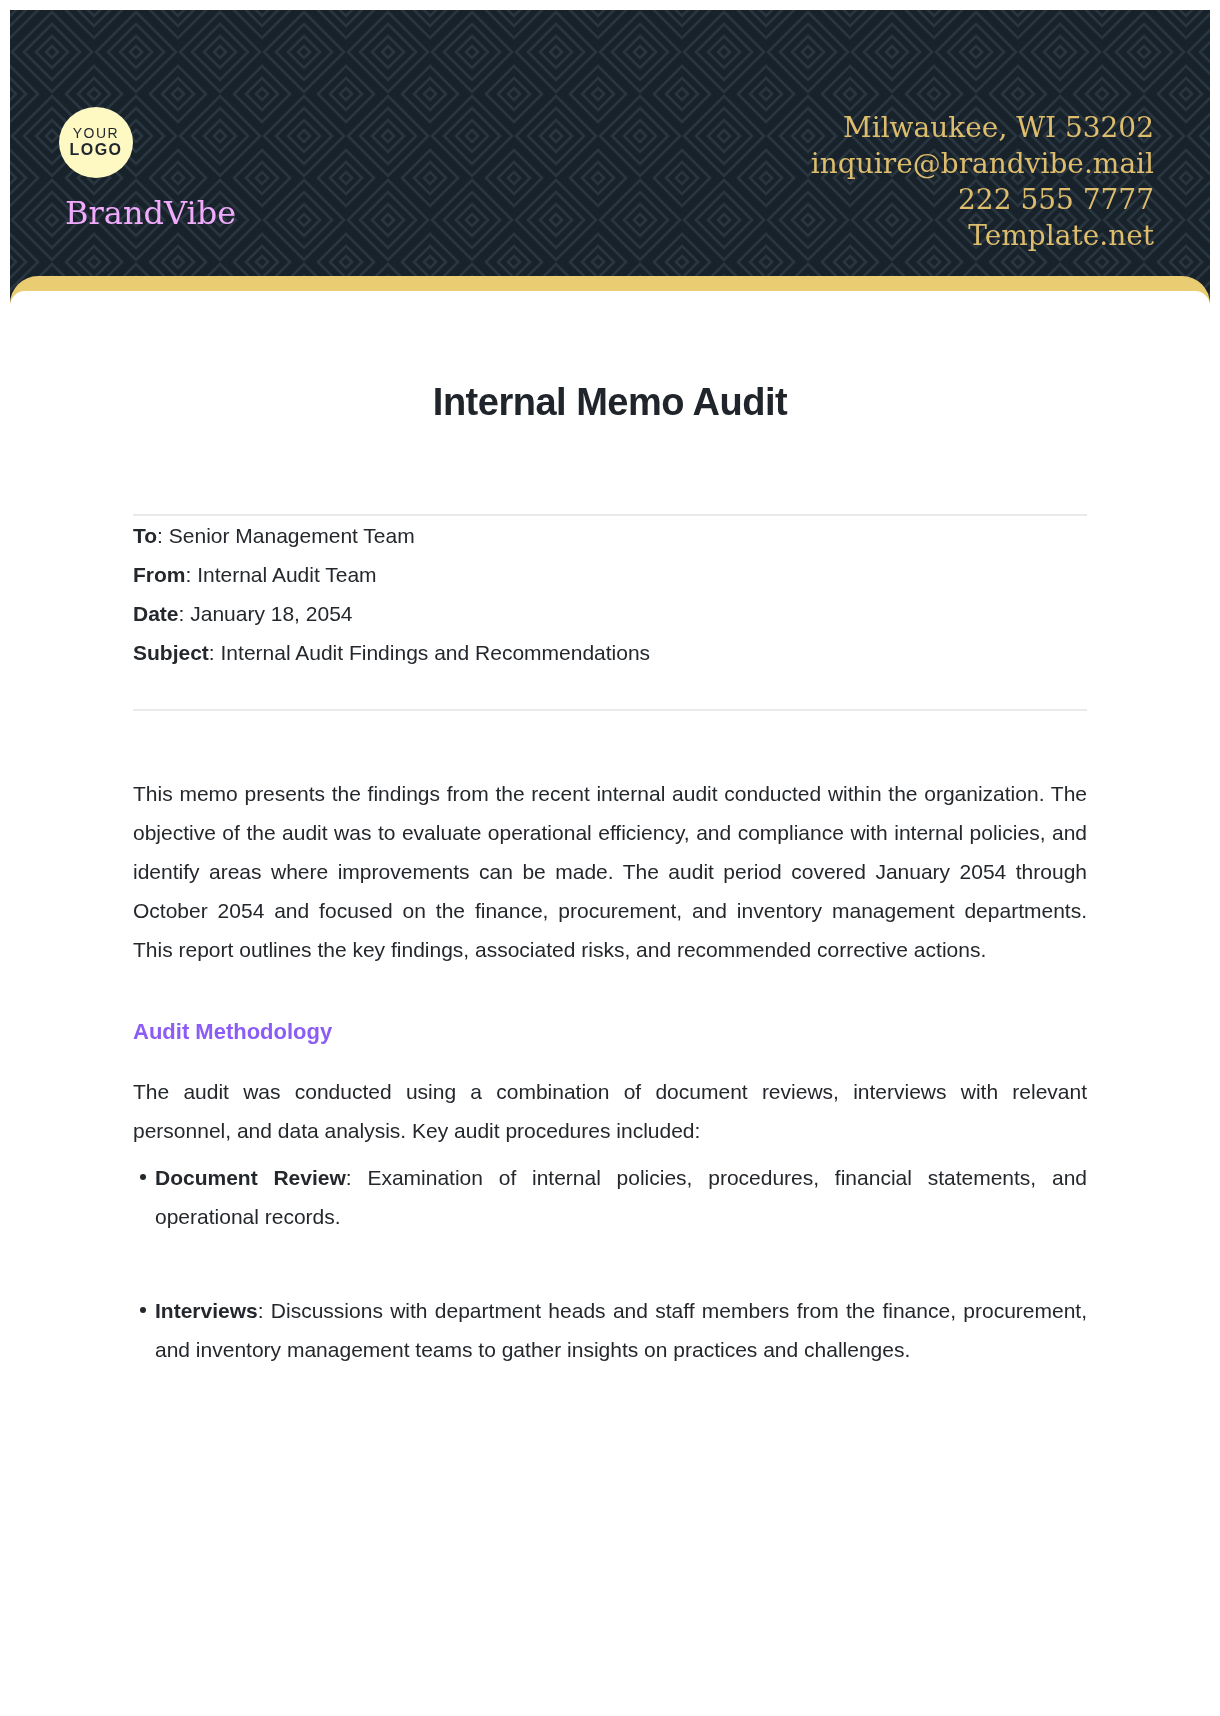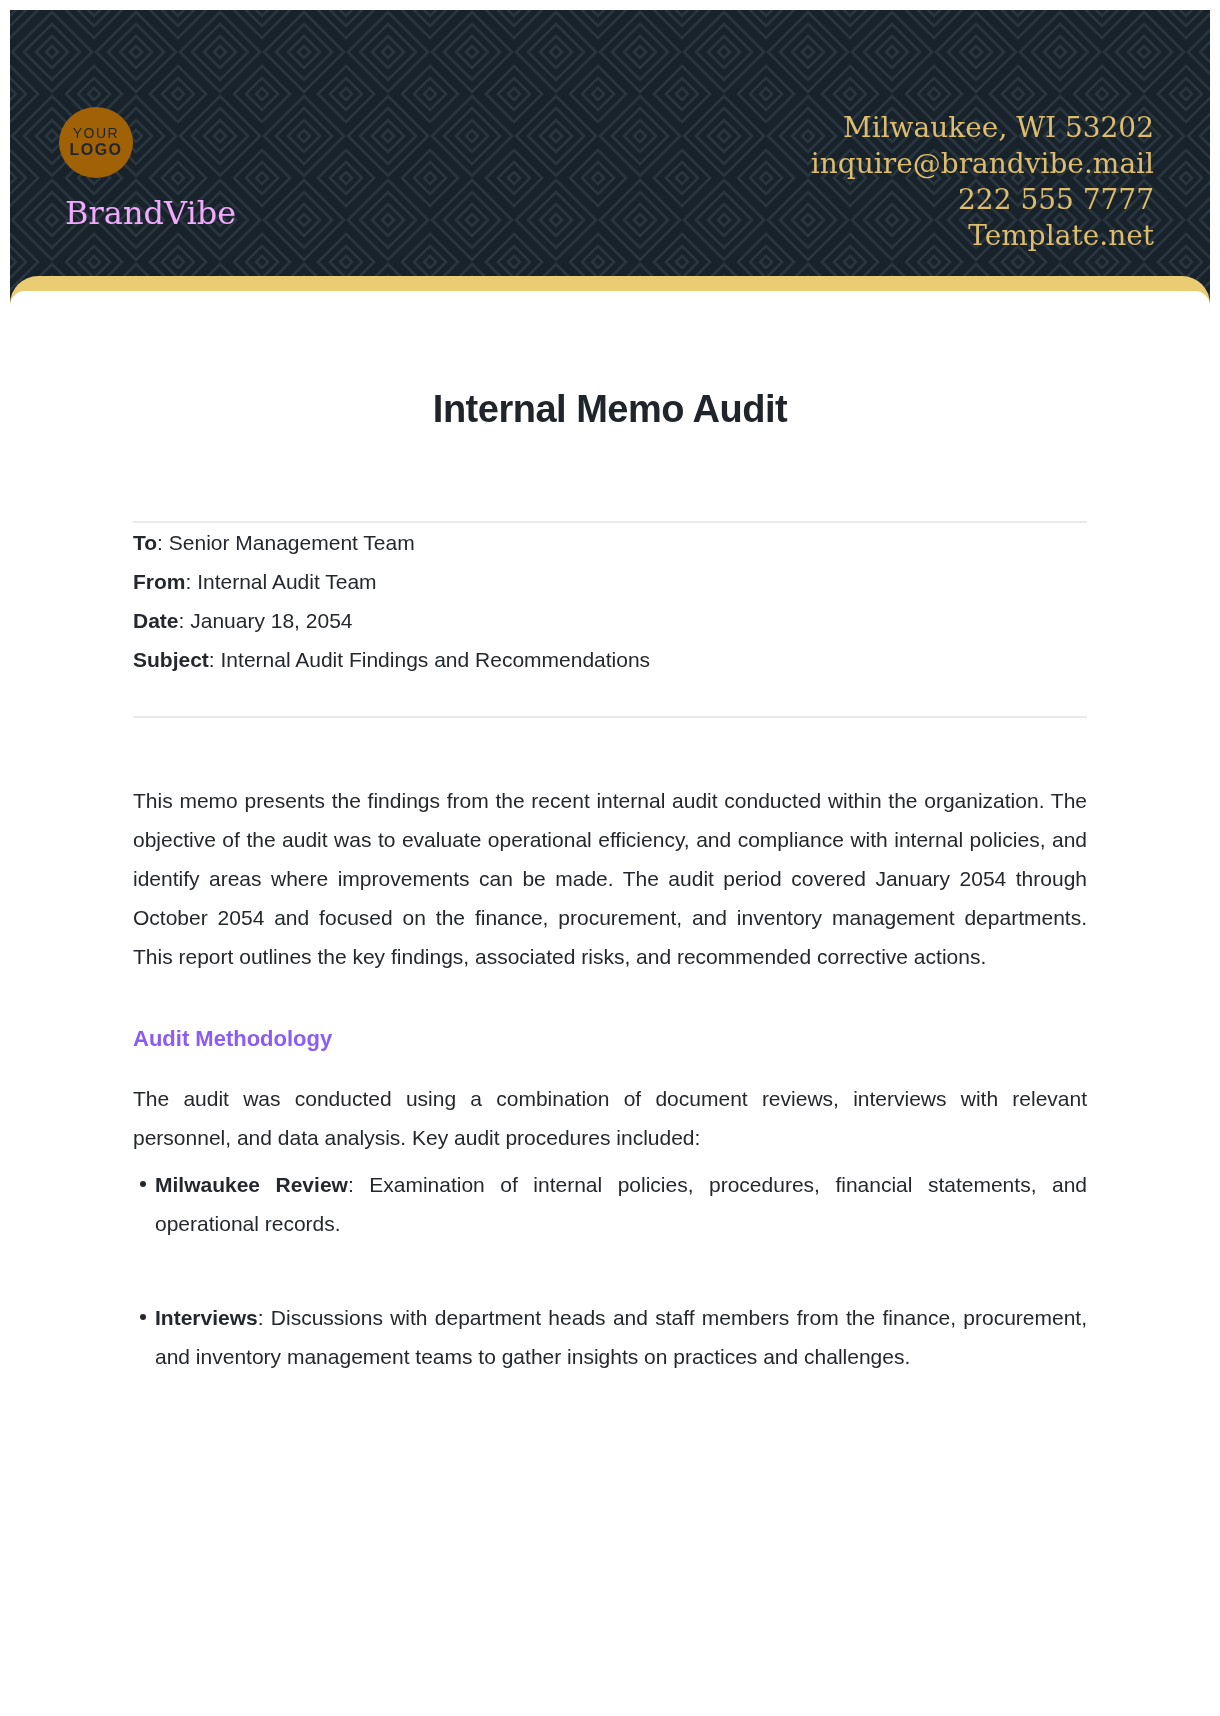--- a/index.html
+++ b/index.html
@@ -16,21 +16,21 @@
   .letterhead {
     position: absolute; left: 10px; top: 10px;
     width: 1200px; height: 296px;
     background: #18222B;
   }
   .pattern-svg { position: absolute; left: 0; top: 0; width: 100%; height: 100%; display: block; }
 
   .logo-badge {
     position: absolute; left: 49px; top: 97px;
     width: 74px; height: 71px; border-radius: 50%;
-    background: #a16207;
+    background: #fef9c3;
     display: flex; flex-direction: column; align-items: center; justify-content: center;
     color: #1F262D; z-index: 2;
   }
   .logo-your { font-size: 14px; letter-spacing: 1.5px; line-height: 15px; }
   .logo-logo { font-size: 16px; font-weight: 700; letter-spacing: 1.5px; line-height: 18px; }
 
   .brand-name {
     position: absolute; left: 55px; top: 184px;
     font-family: "DejaVu Serif", "Liberation Serif", serif;
     font-size: 32px; color: #f0abfc; z-index: 2;
@@ -52,21 +52,21 @@
     position: absolute; left: 0; bottom: 0; width: 100%; height: 15px;
     background: #ffffff; border-radius: 22px 22px 0 0; z-index: 4;
   }
 
   
   .content {
     position: absolute; left: 133px; top: 306px; width: 954px;
     color: #24282C;
   }
   .doc-title {
-    margin: 7px; padding-top: 74px;
+    margin: 0; padding-top: 74px;
     text-align: center;
     font-size: 38px; font-weight: 700; letter-spacing: -0.5px;
     color: #20252B; line-height: 44px;
   }
   .rule { height: 2px; background: #E9EAEC; }
   .rule-1 { margin-top: 90px; }
   .rule-2 { margin-top: 37px; }
 
   .memo-fields { font-size: 21px; line-height: 39px; }
   .memo-label { font-weight: 700; }
@@ -159,21 +159,21 @@
 
   <p class="intro-paragraph">This memo presents the findings from the recent internal audit conducted within the organization. The objective of the audit was to evaluate operational efficiency, and compliance with internal policies, and identify areas where improvements can be made. The audit period covered January 2054 through October 2054 and focused on the finance, procurement, and inventory management departments. This report outlines the key findings, associated risks, and recommended corrective actions.</p>
 
   <h2 class="section-heading">Audit Methodology</h2>
 
   <p class="section-paragraph">The audit was conducted using a combination of document reviews, interviews with relevant personnel, and data analysis. Key audit procedures included:</p>
 
   <ul class="bullet-list">
     <li class="bullet-item">
       <span class="bullet-dot"></span>
-      <span class="memo-label">Milwaukee Review</span><span>: </span><span>Examination of internal policies, procedures, financial statements, and operational records.</span>
+      <span class="memo-label">Document Review</span><span>: </span><span>Examination of internal policies, procedures, financial statements, and operational records.</span>
     </li>
     <li class="bullet-item">
       <span class="bullet-dot"></span>
       <span class="memo-label">Interviews</span><span>: </span><span>Discussions with department heads and staff members from the finance, procurement, and inventory management teams to gather insights on practices and challenges.</span>
     </li>
   </ul>
 
 </div>
 
 </body></html>

